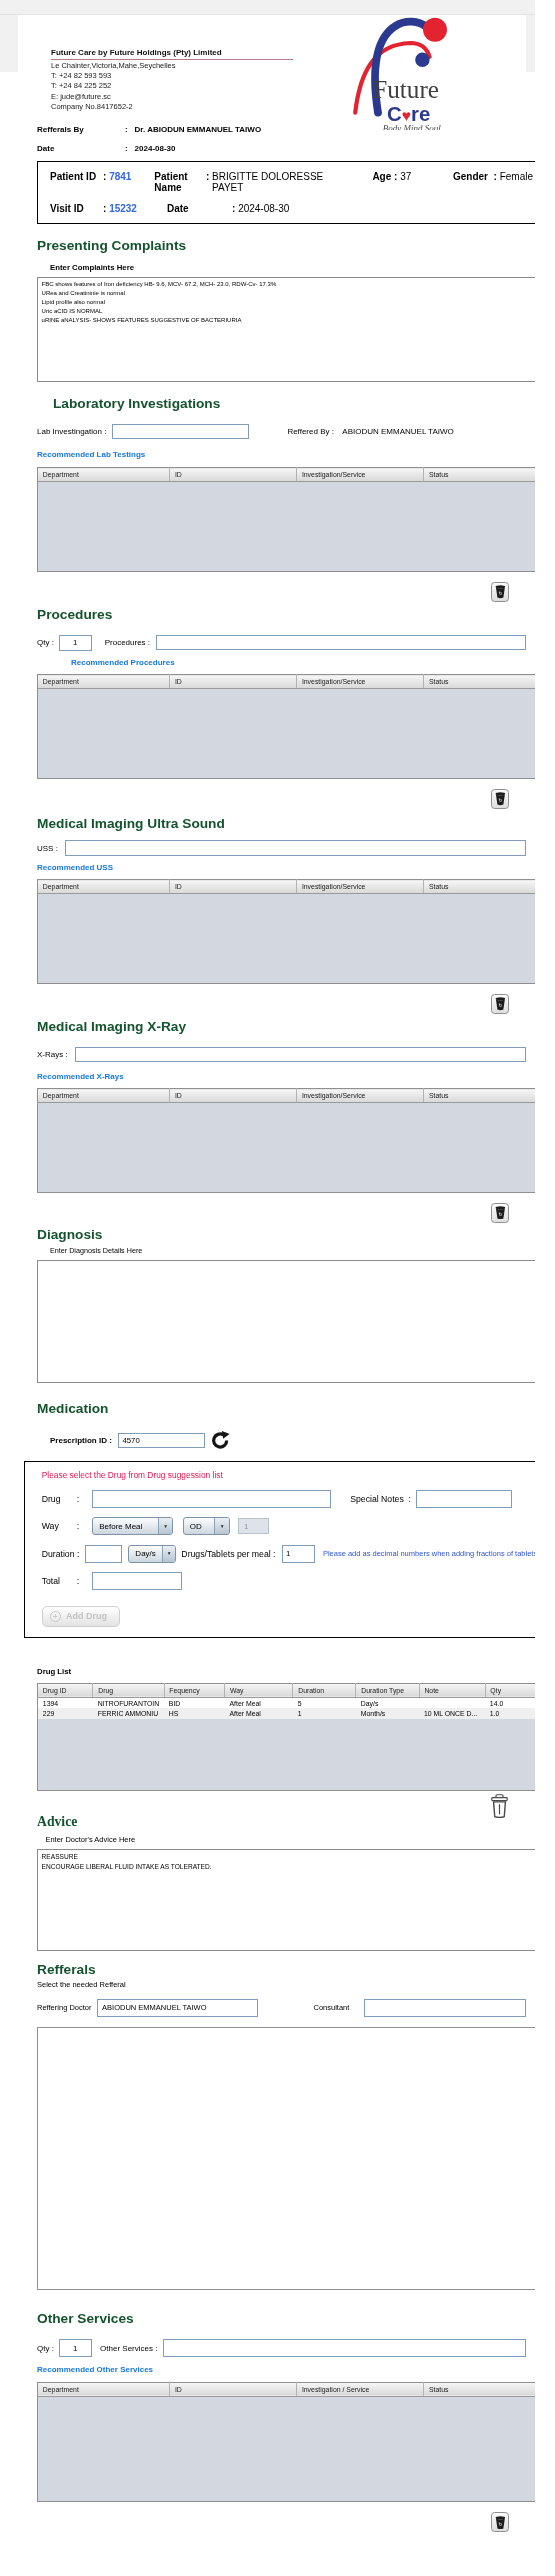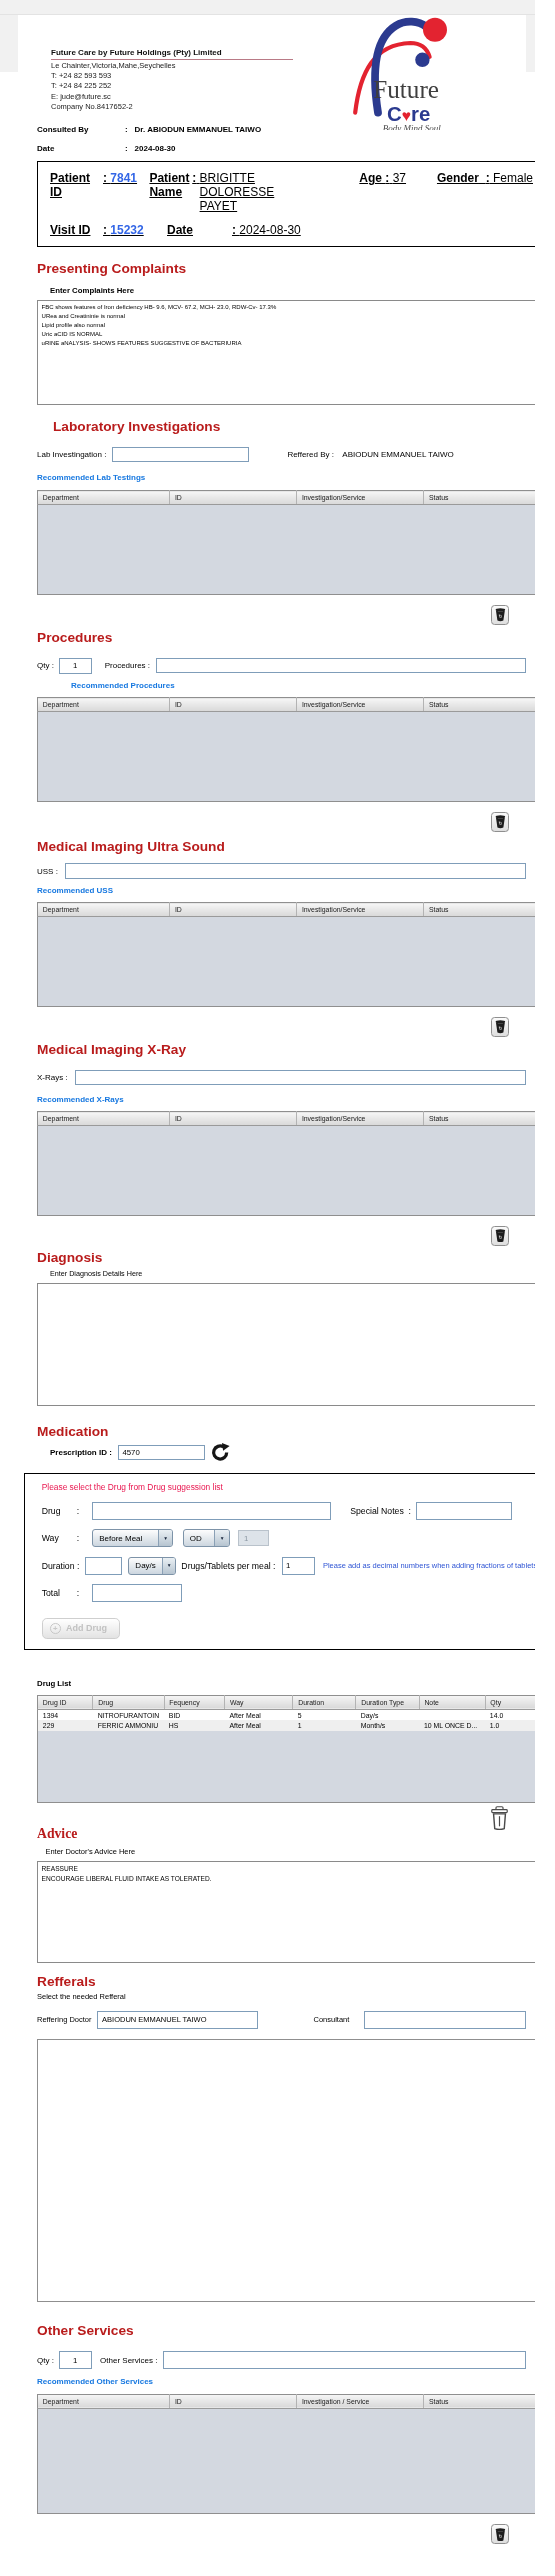--- a/index.html
+++ b/index.html
@@ -17,32 +17,32 @@
   .company-line { font-size:7.5px; color:#222; line-height:9.6px; margin-top:0.6px; }
   .logo { position:absolute; right:67px; top:7.2px; width:126px; height:123px; }
 
   .content { padding:0 9px 0 37px; }
 
   .kv-line { font-size:8px; font-weight:bold; color:#000; display:flex; }
   .kv-label { display:inline-block; width:88px; }
   .kv-colon { display:inline-block; width:9.6px; }
 
   .patient-box { margin-top:8.4px; border:1.2px solid #000; background:#fff; padding:7.8px 12px 9px 12px; width:509px; }
-  .p-row { display:flex; font-size:12px; margin-top:1.2px;text-decoration:underline; }
+  .p-row { display:flex; font-size:10px; margin-top:1.2px; }
   .p-row + .p-row { margin-top:9.6px; }
   .p-cell1 { width:117px; display:flex; }
   .p-cell2 { width:194px; display:flex; }
   .p-cell3 { width:69px; display:flex; margin-left:45px;text-align:right; }
   .p-cell4 { display:flex; margin-left:19px; }
   .p-lab { font-weight:bold; }
   .p-lab1 { font-weight:bold; width:53px; }
   .p-lab2 { font-weight:bold; width:65px; }
   .id-blue { color:#3366e6; font-weight:bold; }
 
-  .sec-title { font-size:13.7px; font-weight:bold; color:#b91c1c; }
+  .sec-title { font-size:13.7px; font-weight:bold; color:#14532d; }
 
   .sub-label { font-size:7.8px; font-weight:bold; color:#000; }
   .plain-label { font-size:8px; color:#000; }
 
   .big-textarea { display:block; width:509px; border:0.6px solid #8a8a8a; background:#fff; color:#000;
                   font-family:"Liberation Sans", sans-serif; resize:none; outline:none; padding:2.4px 3.6px; }
   .complaints-ta { height:105px; font-size:6px; line-height:9px; margin-top:4.8px; }
   .diagnosis-ta  { height:123px; font-size:6.6px; margin-top:4.8px; }
   .advice-ta     { height:102px; font-size:6.6px; line-height:9.6px; margin-top:4.8px; }
 
@@ -118,21 +118,21 @@
       <circle cx="134" cy="88" r="12" fill="#2b3a8f"></circle>
       <text x="52" y="152" font-size="42" fill="#3f3f3f" font-family="Liberation Serif, serif">Future</text>
       <text x="75" y="190" font-size="34" font-weight="bold" fill="#2b3a8f" font-family="Liberation Sans, sans-serif"><tspan>C</tspan><tspan fill="#e32330" font-size="26">♥</tspan><tspan>re</tspan></text>
       <text x="68" y="206" font-size="15" font-style="italic" fill="#4a4a4a" font-family="Liberation Serif, serif">Body Mind Soul</text>
     </svg>
   </div>
 
   <div class="content">
 
     <div class="kv-line" style="margin-top:4.8px;">
-      <span class="kv-label">Consulted By</span>
+      <span class="kv-label">Refferals By</span>
       <span class="kv-colon">:</span>
       <span>Dr.  ABIODUN EMMANUEL TAIWO</span>
     </div>
     <div class="kv-line" style="margin-top:10.2px;">
       <span class="kv-label">Date</span>
       <span class="kv-colon">:</span>
       <span>2024-08-30</span>
     </div>
 
     <div class="patient-box">
@@ -298,21 +298,21 @@
           <text x="9" y="16" font-size="8" fill="#ffffff" text-anchor="middle">↻</text>
         </svg>
       </div>
     </div>
 
     <div class="sec-title" style="margin-top:4.8px;">Diagnosis</div>
     <div class="plain-label" style="margin-top:3.6px; margin-left:13px; font-size:7.2px;">Enter Diagnosis Details Here</div>
     <textarea class="big-textarea diagnosis-ta" spellcheck="false" style=""></textarea>
 
     <div class="sec-title" style="margin-top:18px;">Medication</div>
-    <div class="presc-row" style="margin-top:4px;">
+    <div class="presc-row" style="margin-top:15px;">
       <span class="sub-label" style="font-size:8px;">Prescription ID :</span>
       <input class="text-input" style="width: 87px; margin-left: 6px;" value="4570">
       <svg width="20.3" height="19" viewBox="0 0 34 32" style="margin-left:4.8px; cursor:pointer;">
         <path d="M28,16 a11,11 0 1 1 -5.5,-9.5" stroke="#161616" stroke-width="5.5" fill="none"></path>
         <polygon points="20,0 33,5 22,13" fill="#161616"></polygon>
       </svg>
     </div>
 
     <div class="med-box">
       <div class="notice-red">Please select the Drug from Drug suggession list</div>

